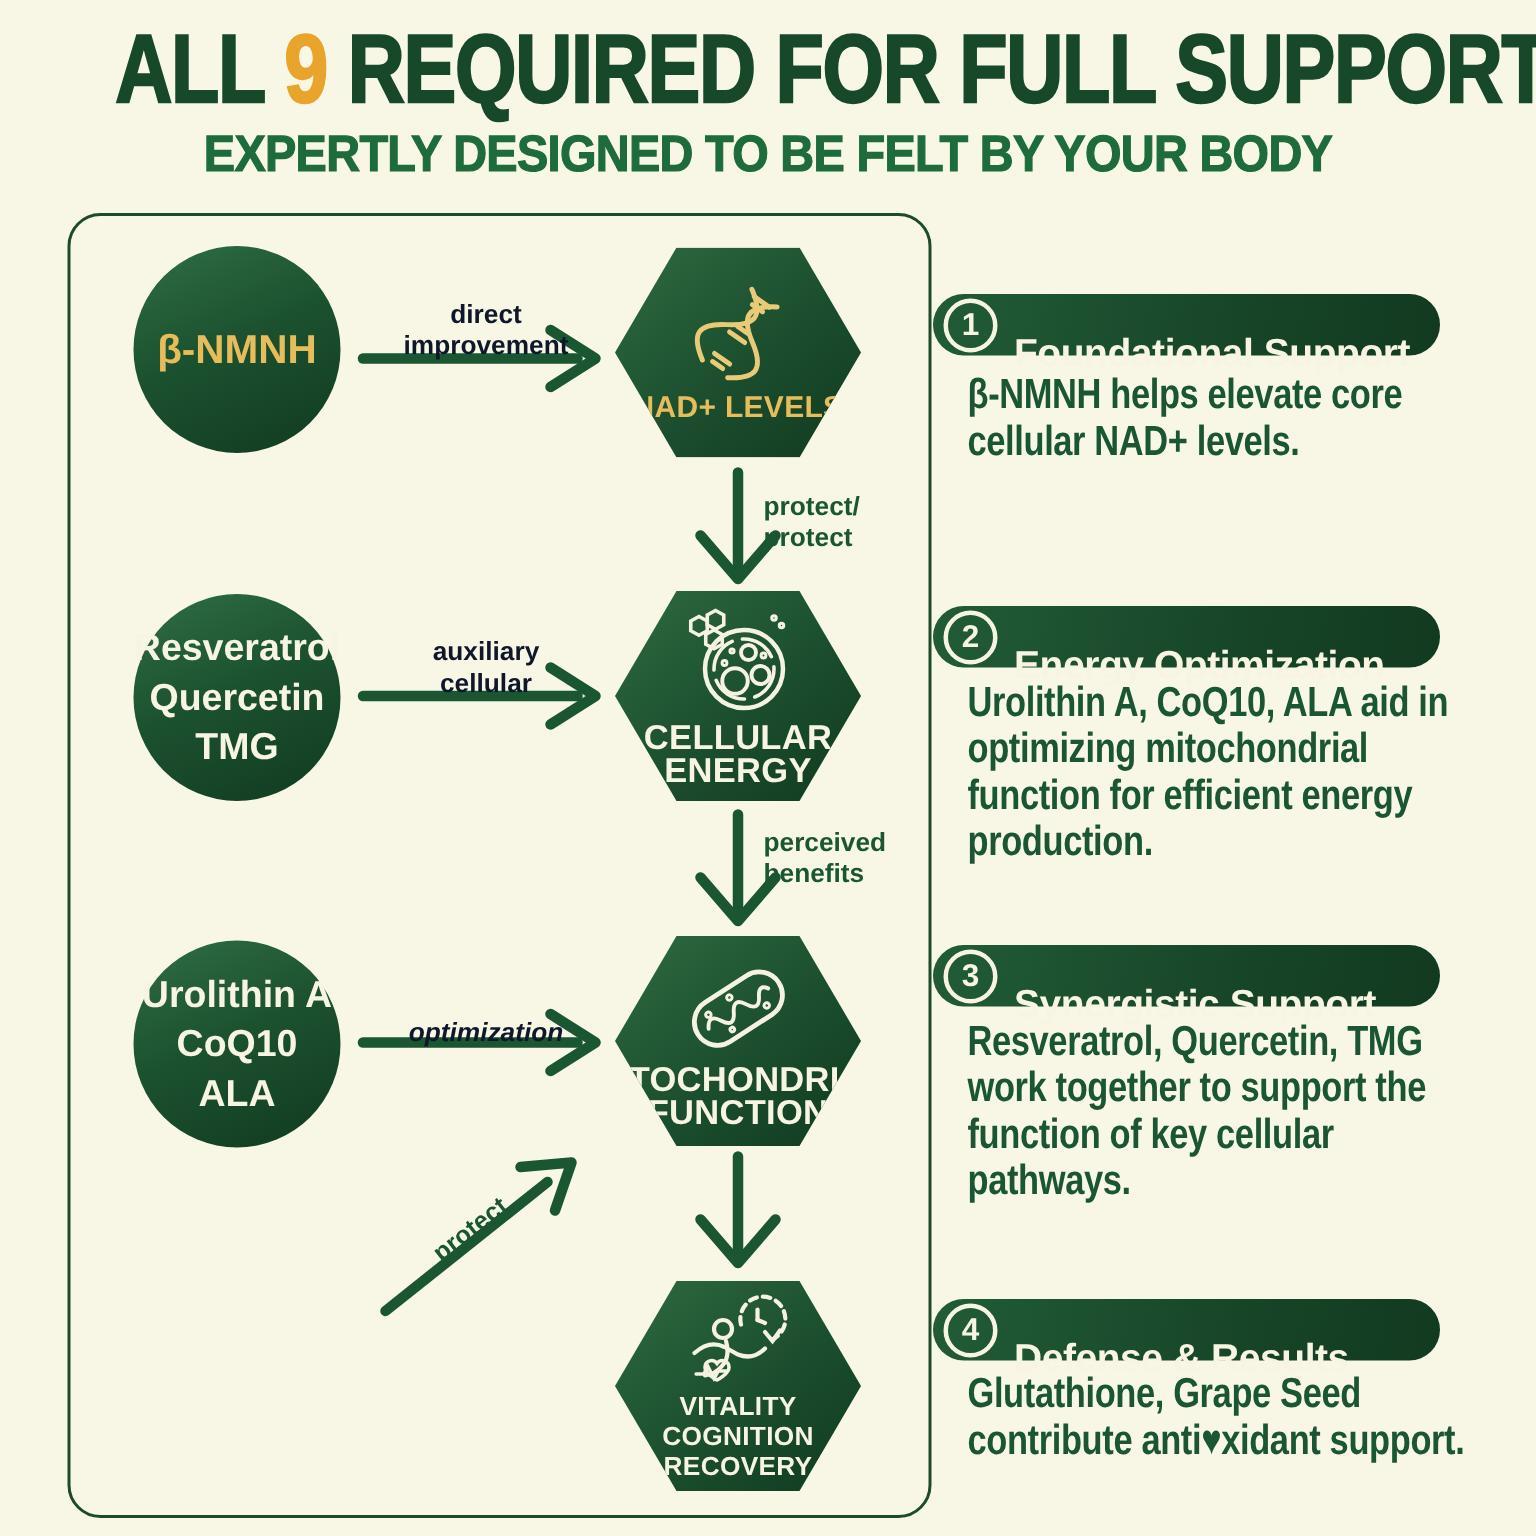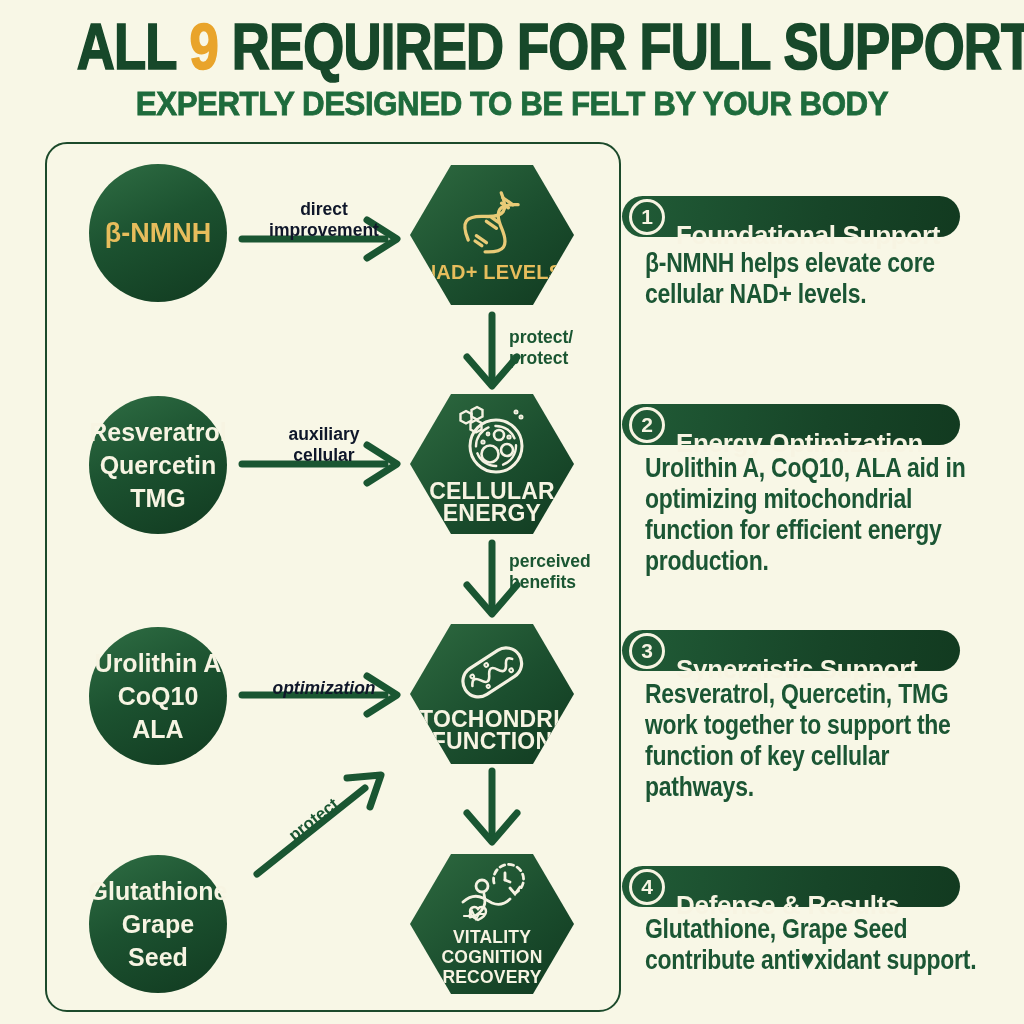--- a/index.html
+++ b/index.html
@@ -91,24 +91,20 @@
     <span>Quercetin</span>
     <span>TMG</span>
   </div>
   <div class="circle gold" style="top:20px;">
     <span>β-NMNH</span>
   </div>
   <div class="circle" style="top:483px;">
     <span>Urolithin A</span>
     <span>CoQ10</span>
     <span>ALA</span>
-  </div>
-  <div class="circle" style="top:711px;">
-    <span>Glutathione</span>
-    <span>Grape Seed</span>
   </div>
 
   <div class="hex" style="top:21px;">
     <svg width="74" height="74" viewBox="0 0 72 72">
       <g transform="rotate(35 36 36)" fill="none" stroke="#E9CB77" stroke-width="3.2" stroke-linecap="round">
         <path d="M26 6 C42 16 42 24 26 34 C10 44 10 52 26 62"></path>
         <path d="M46 6 C30 16 30 24 46 34 C62 44 62 52 46 62"></path>
         <line x1="30" y1="9" x2="42" y2="9"></line>
         <line x1="32" y1="14" x2="40" y2="14"></line>
         <line x1="32" y1="31" x2="40" y2="31"></line>

